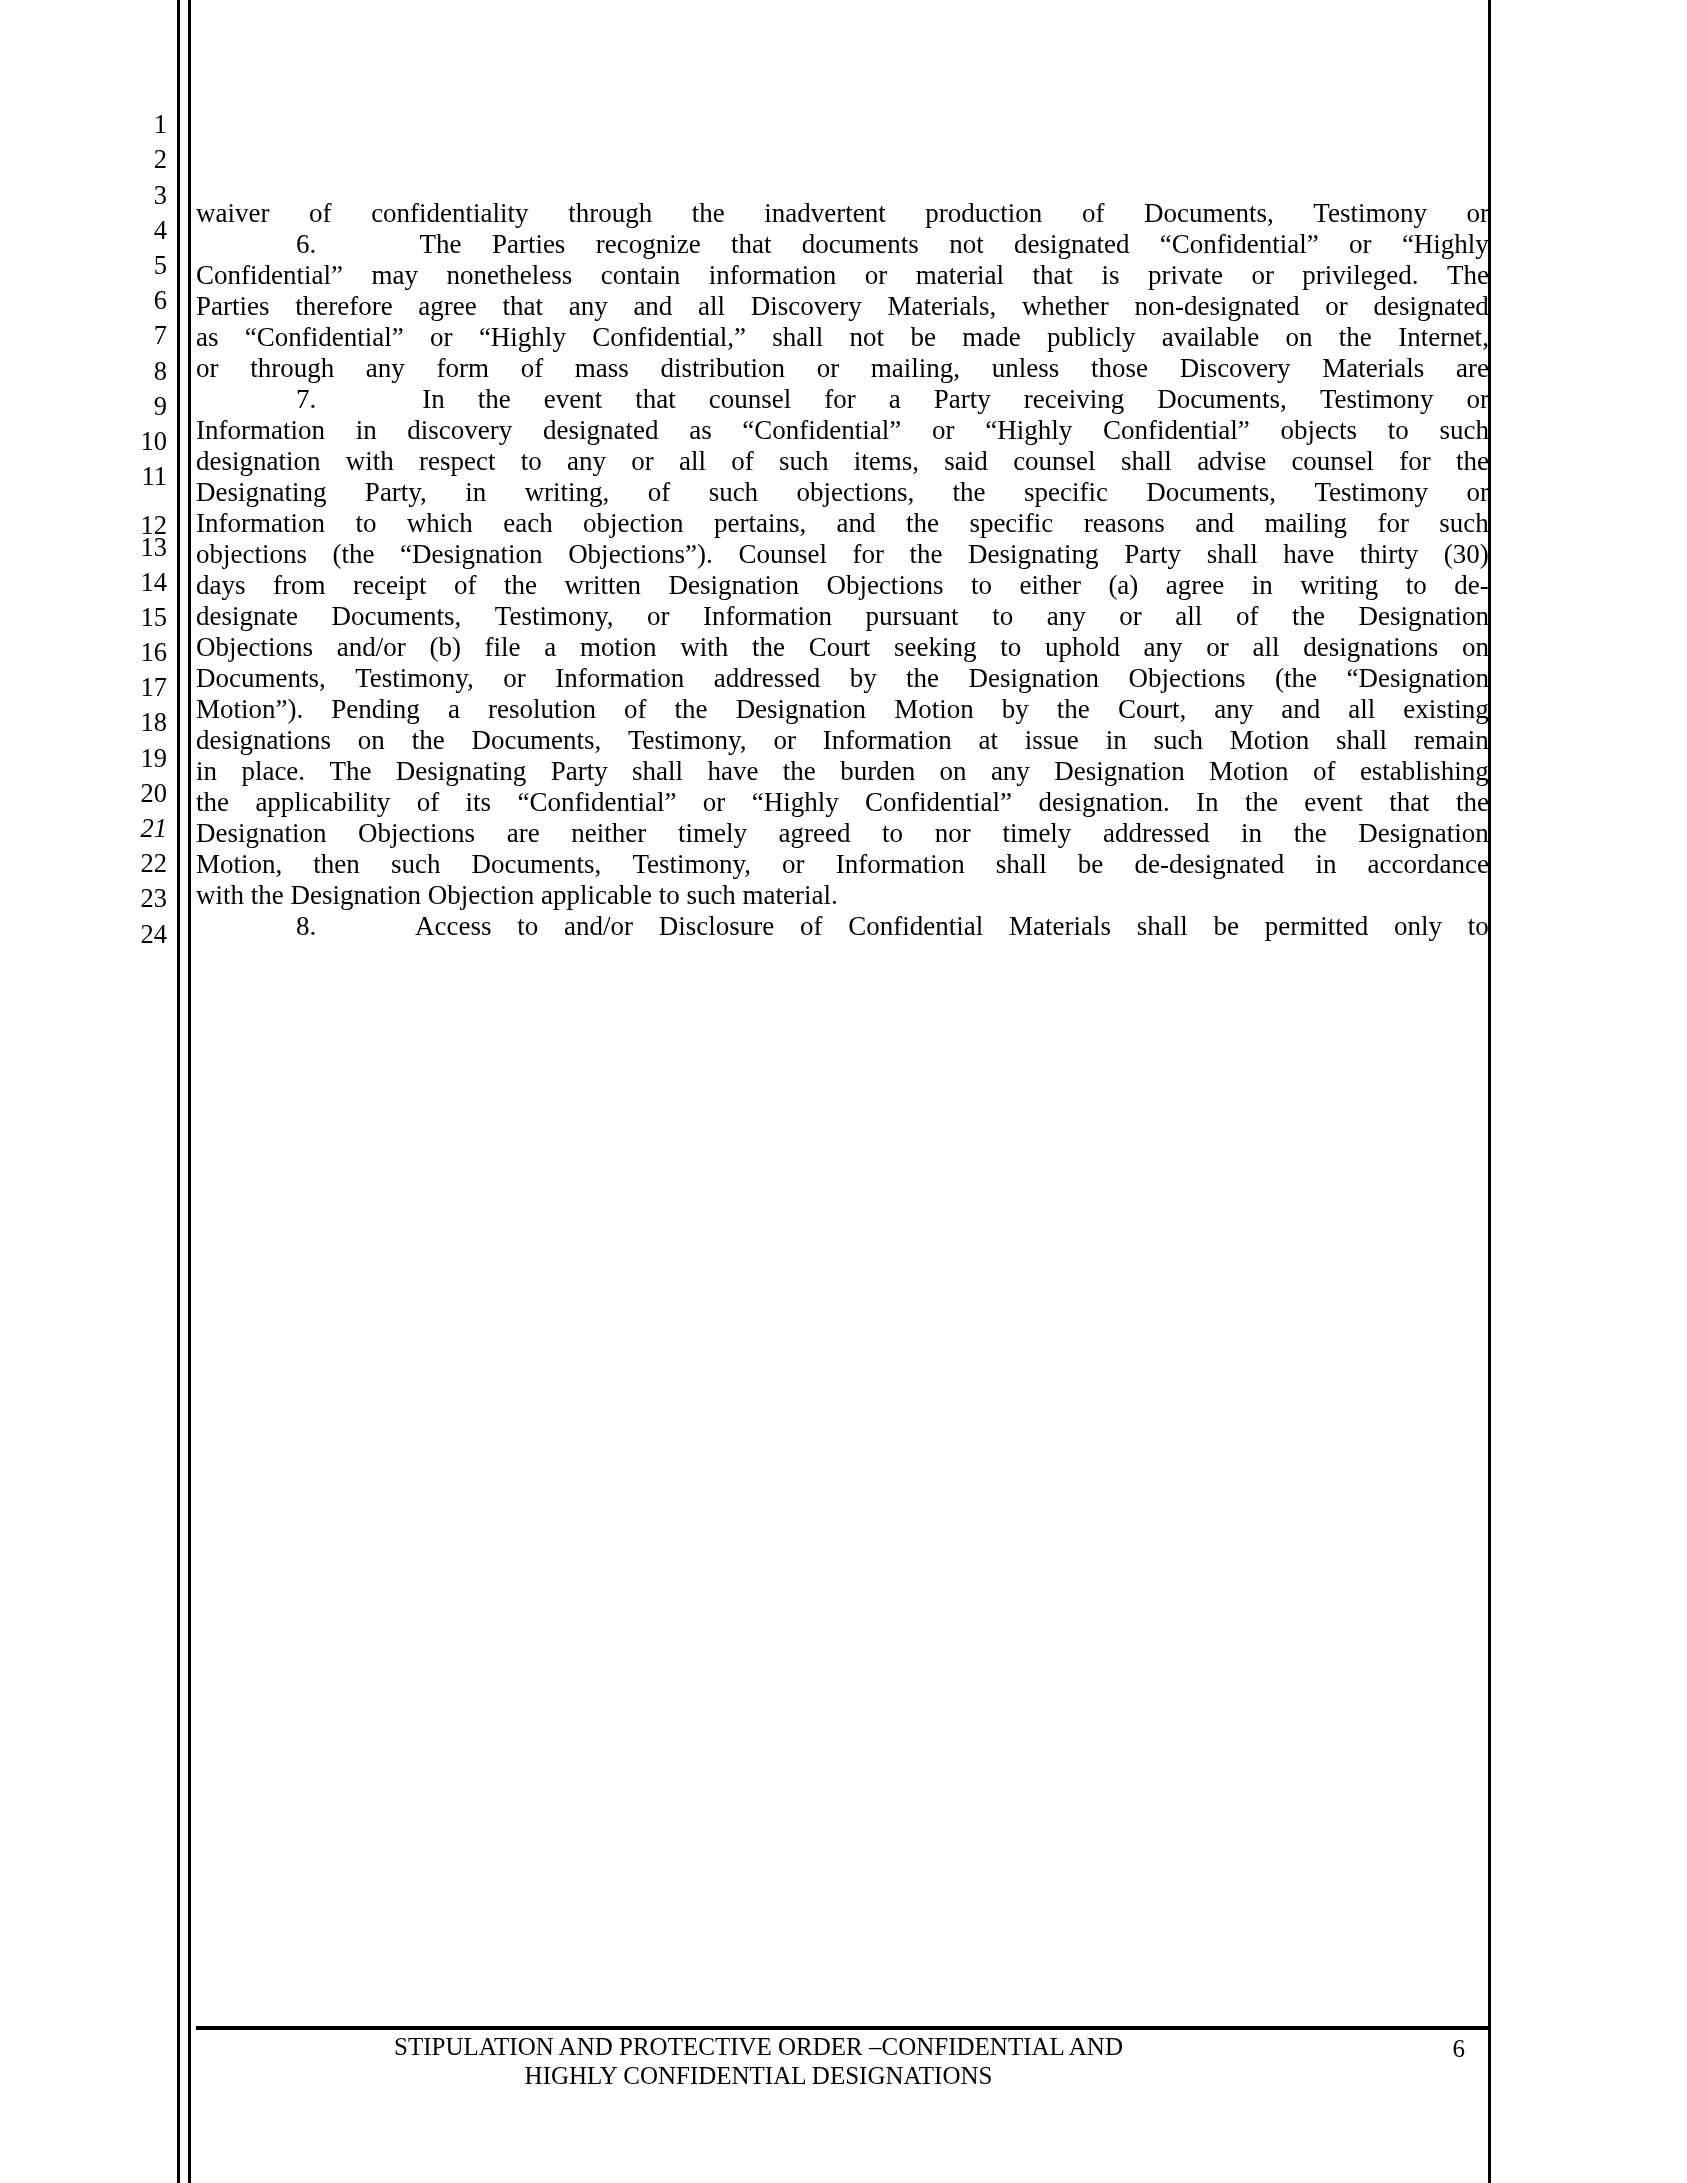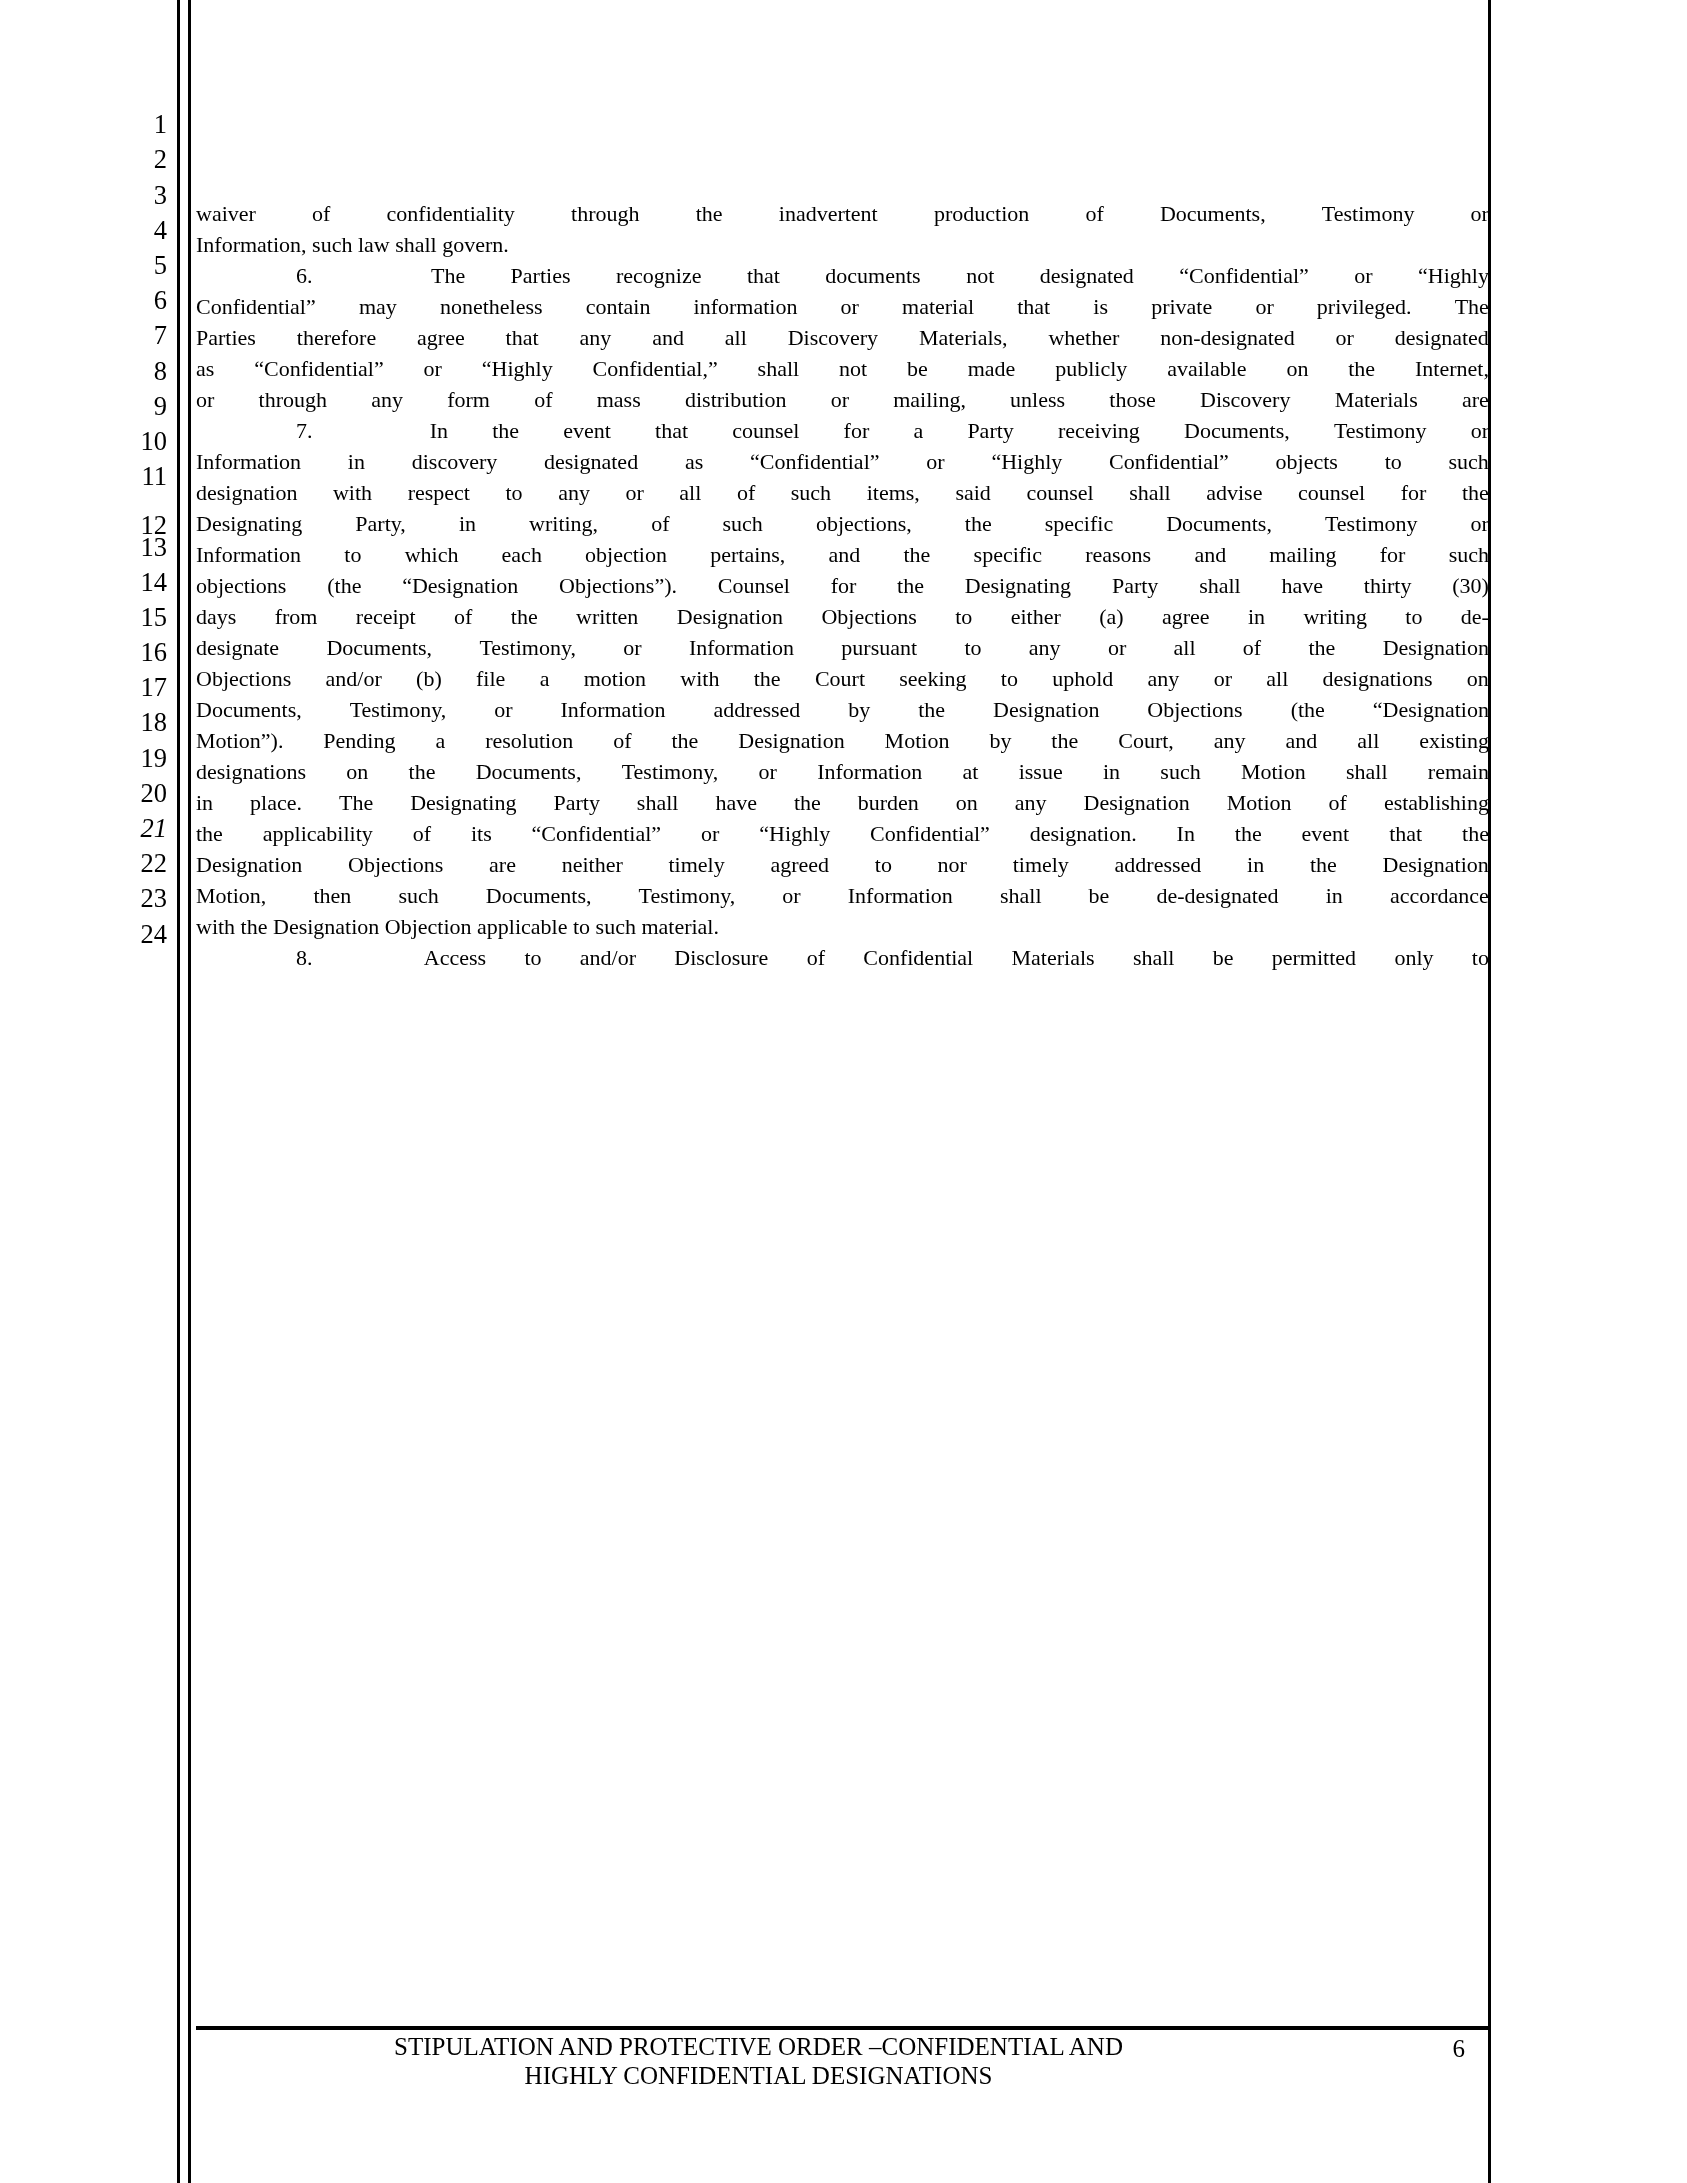--- a/index.html
+++ b/index.html
@@ -61,21 +61,21 @@
   
   #body-text {
     position: absolute;
     left: 196px;
     top: 198px;
     width: 1293px;
   }
   .text-line {
     position: relative;
     height: 31px;
-    font-size: 22px;
+    font-size: 27px;
     line-height: 31px;
     color: #000000;
     white-space: nowrap;
     overflow: visible;
   }
   
   .text-line.justify {
     display: flex;
     justify-content: space-between;
     white-space: normal;
@@ -176,21 +176,20 @@
         <span>confidentiality</span>
         <span>through</span>
         <span>the</span>
         <span>inadvertent</span>
         <span>production</span>
         <span>of</span>
         <span>Documents,</span>
         <span>Testimony</span>
         <span>or</span>
       </div>
-      <div class="text-line flush">Information, such law shall govern.</div>
       <div class="text-line justify">
         <span><span class="para-indent"></span><span>6.</span><span class="num-gap"></span></span>
         <span>The</span>
         <span>Parties</span>
         <span>recognize</span>
         <span>that</span>
         <span>documents</span>
         <span>not</span>
         <span>designated</span>
         <span>“Confidential”</span>

